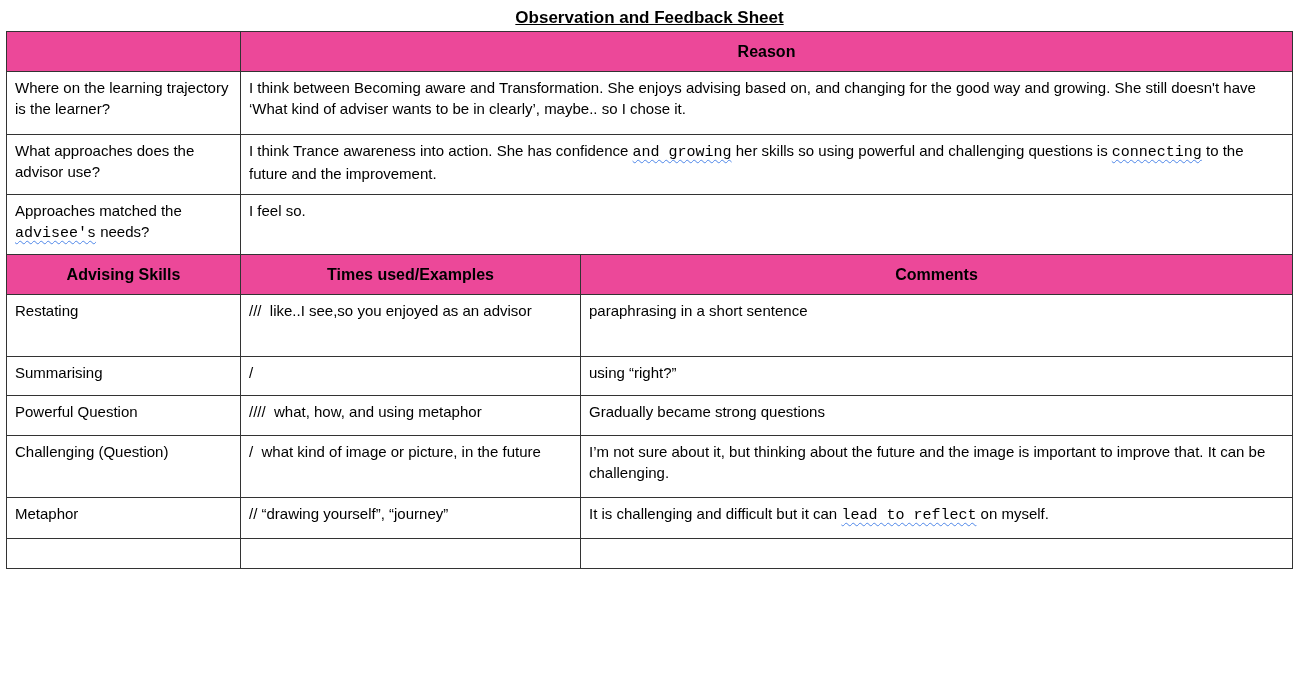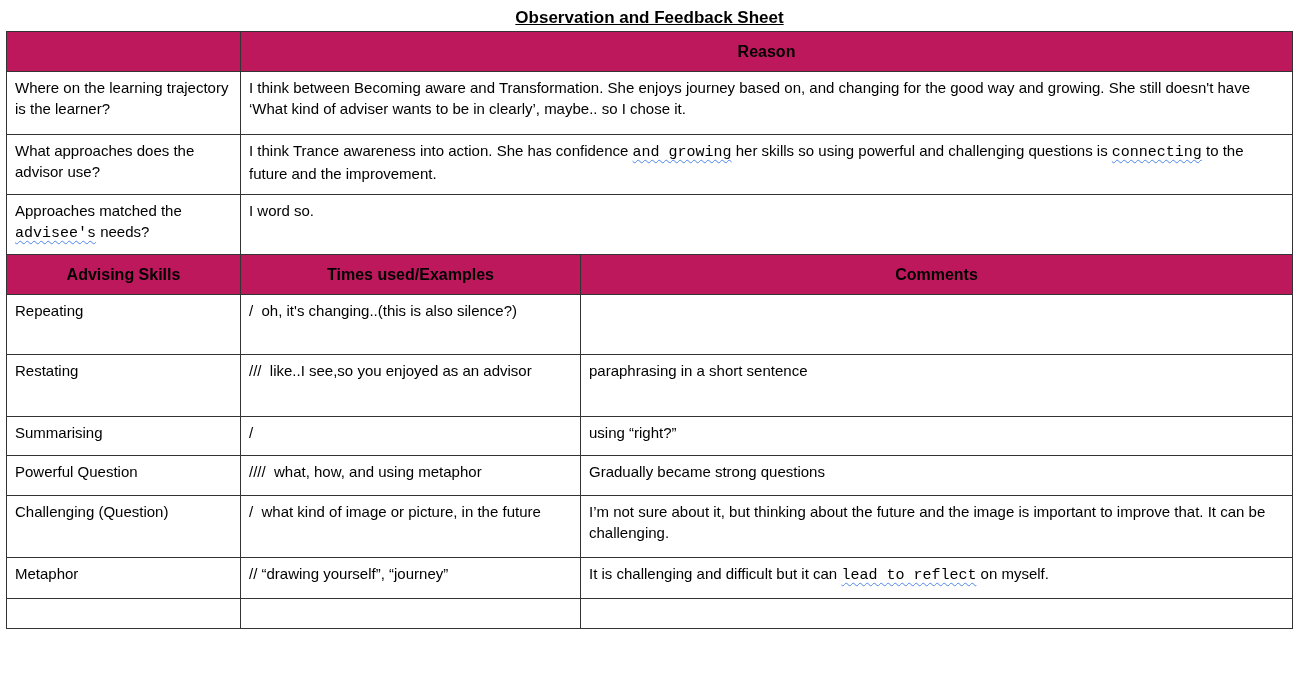--- a/index.html
+++ b/index.html
@@ -32,21 +32,21 @@
     line-height: 21px;
     vertical-align: top;
     padding: 5px 9px 5px 8px;
     white-space: pre-wrap;
     overflow: hidden;
   }
   .col-skill    { width: 234px; }
   .col-times    { width: 340px; }
   .col-comments { width: 712px; }
   tr.hdr th {
-    background: #be185d;
+    background: #ec4899;
     font-size: 16px;
     font-weight: bold;
     text-align: center;
     vertical-align: middle;
     padding: 4px 8px;
   }
   .sq {
     text-decoration-line: underline;
     text-decoration-style: wavy;
     text-decoration-color: #4e86e8;
@@ -68,44 +68,39 @@
   </colgroup>
 
   <tbody>
       <tr class="hdr" style="height:40px">
     <th></th>
     <th colspan="2">Reason</th>
   </tr>
 
   <tr style="height:63px">
     <td>Where on the learning trajectory is the learner?</td>
-    <td colspan="2">I think between Becoming aware and Transformation. She enjoys journey based on, and changing for the good way and growing. She still doesn't have ‘What kind of adviser wants to be in clearly’, maybe.. so I chose it.</td>
+    <td colspan="2">I think between Becoming aware and Transformation. She enjoys advising based on, and changing for the good way and growing. She still doesn't have ‘What kind of adviser wants to be in clearly’, maybe.. so I chose it.</td>
   </tr>
 
   <tr style="height:60px">
     <td>What approaches does the advisor use?</td>
     <td colspan="2"><span>I think Trance awareness into action. She has confidence </span><span class="sq">and growing</span><span> her skills so using powerful and challenging questions is </span><span class="sq">connecting</span><span> to the future and the improvement.</span></td>
   </tr>
 
   <tr style="height:60px">
     <td><span>Approaches matched the </span><span class="sq">advisee's</span><span> needs?</span></td>
-    <td colspan="2">I word so.</td>
+    <td colspan="2">I feel so.</td>
   </tr>
 
   <tr class="hdr" style="height:40px">
     <th>Advising Skills</th>
     <th>Times used/Examples</th>
     <th>Comments</th>
   </tr>
 
-  <tr style="height:60px">
-    <td>Repeating</td>
-    <td>/  oh, it's changing..(this is also silence?)</td>
-    <td></td>
-  </tr>
 
   <tr style="height:62px">
     <td>Restating</td>
     <td>///  like..I see,so you enjoyed as an advisor</td>
     <td>paraphrasing in a short sentence</td>
   </tr>
 
   <tr style="height:39px">
     <td>Summarising</td>
     <td>/</td>

